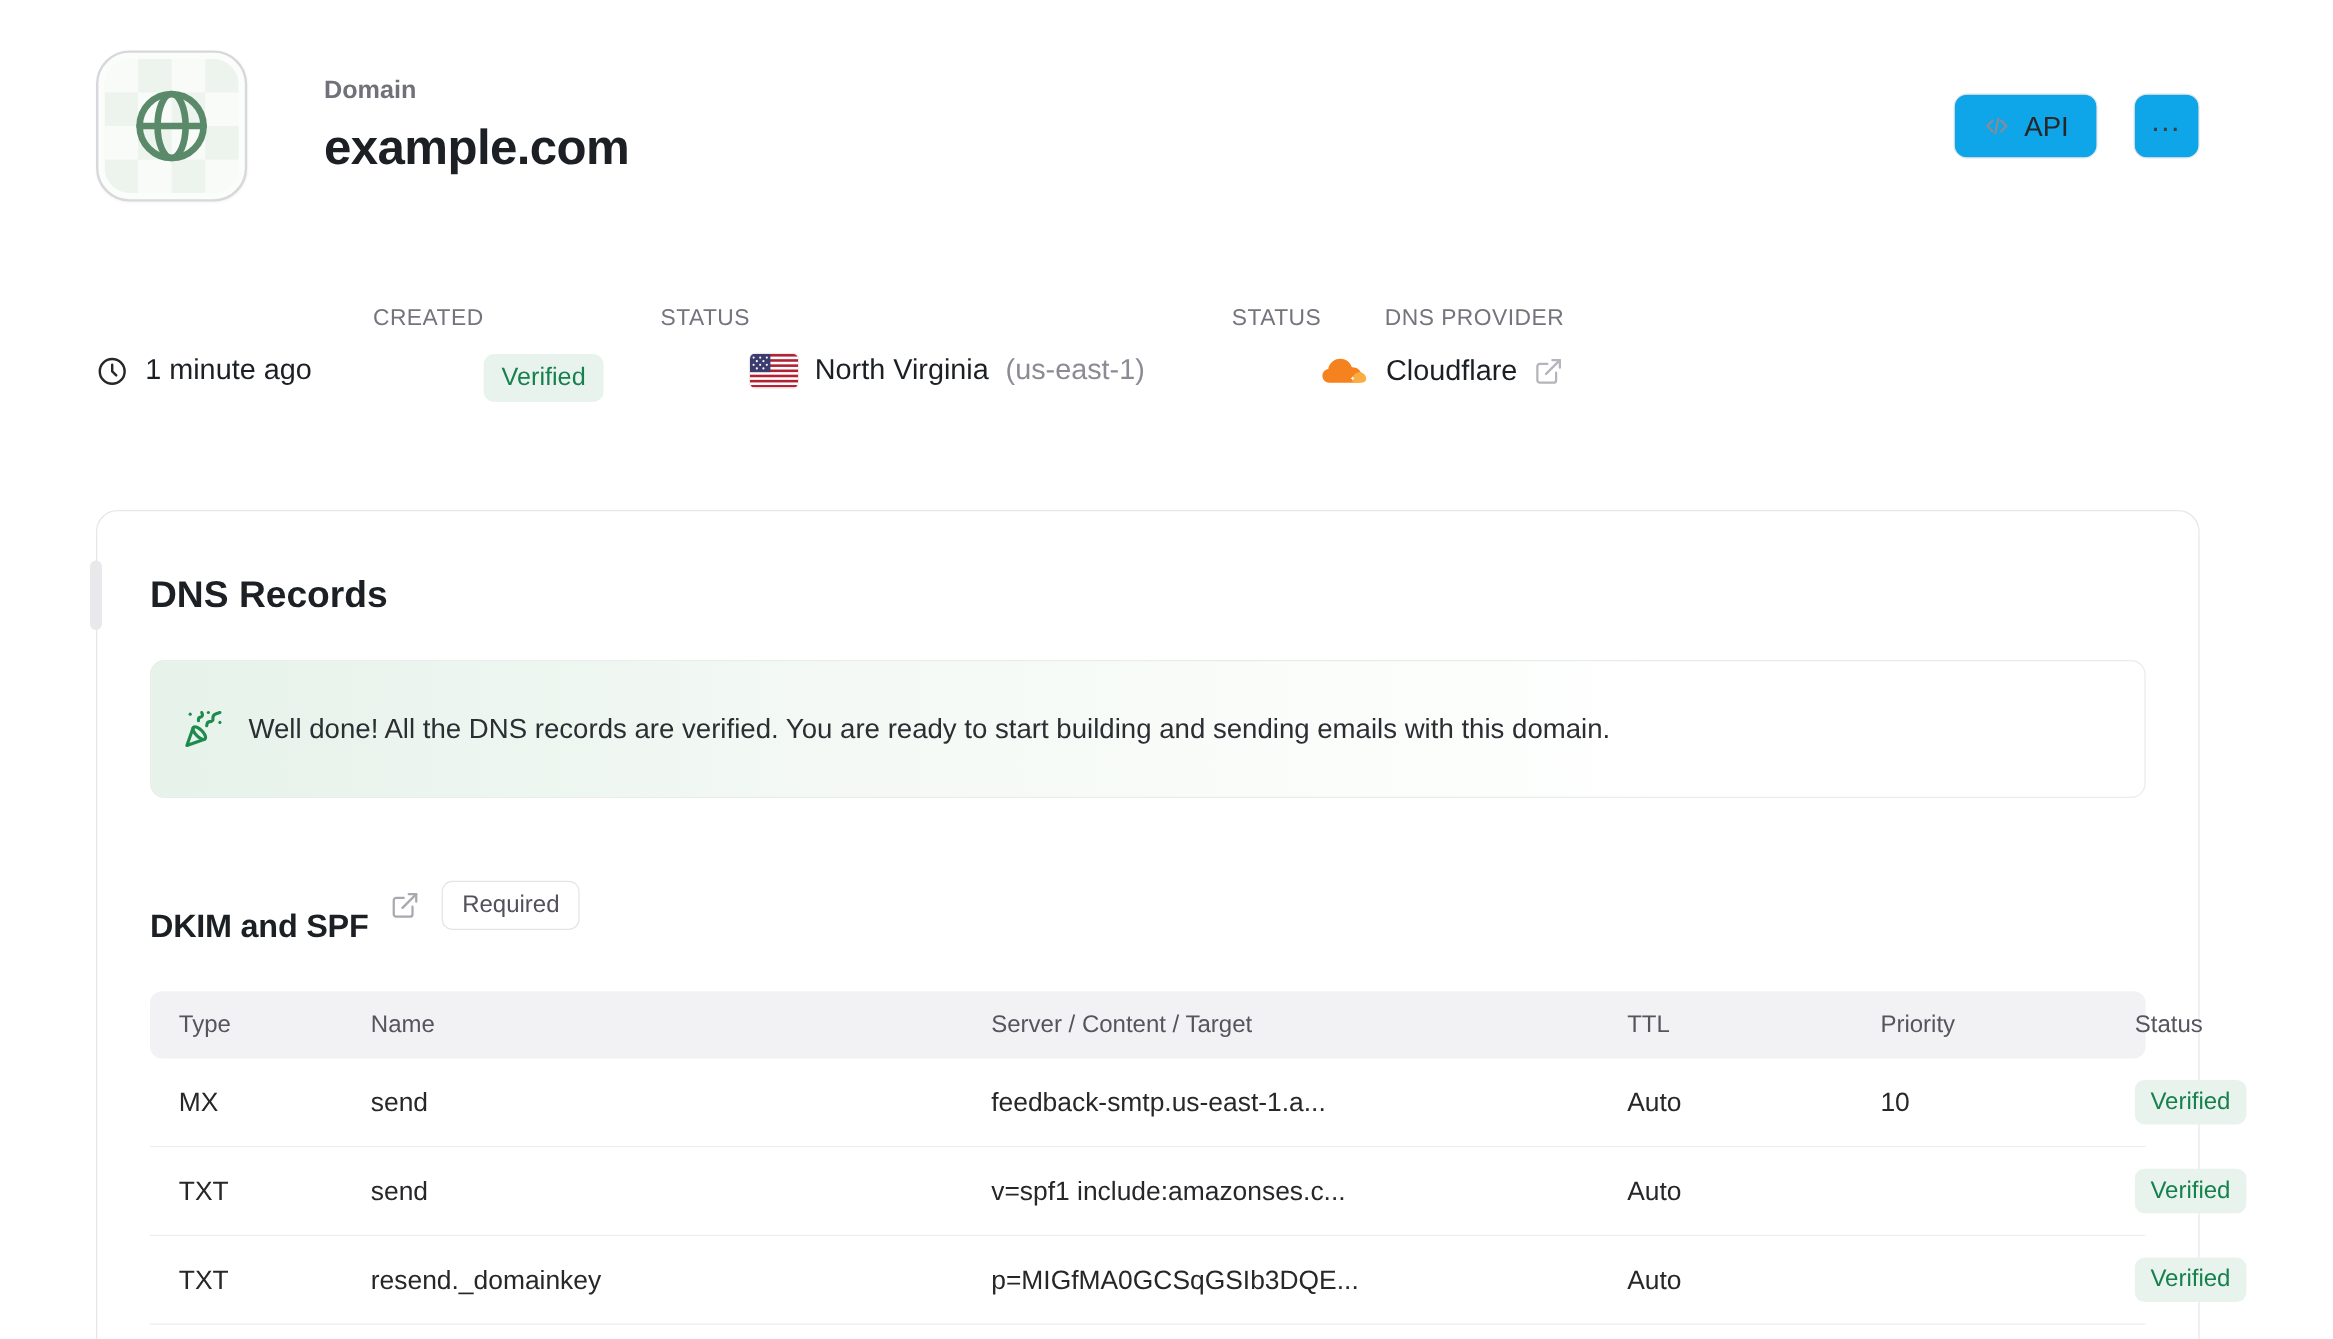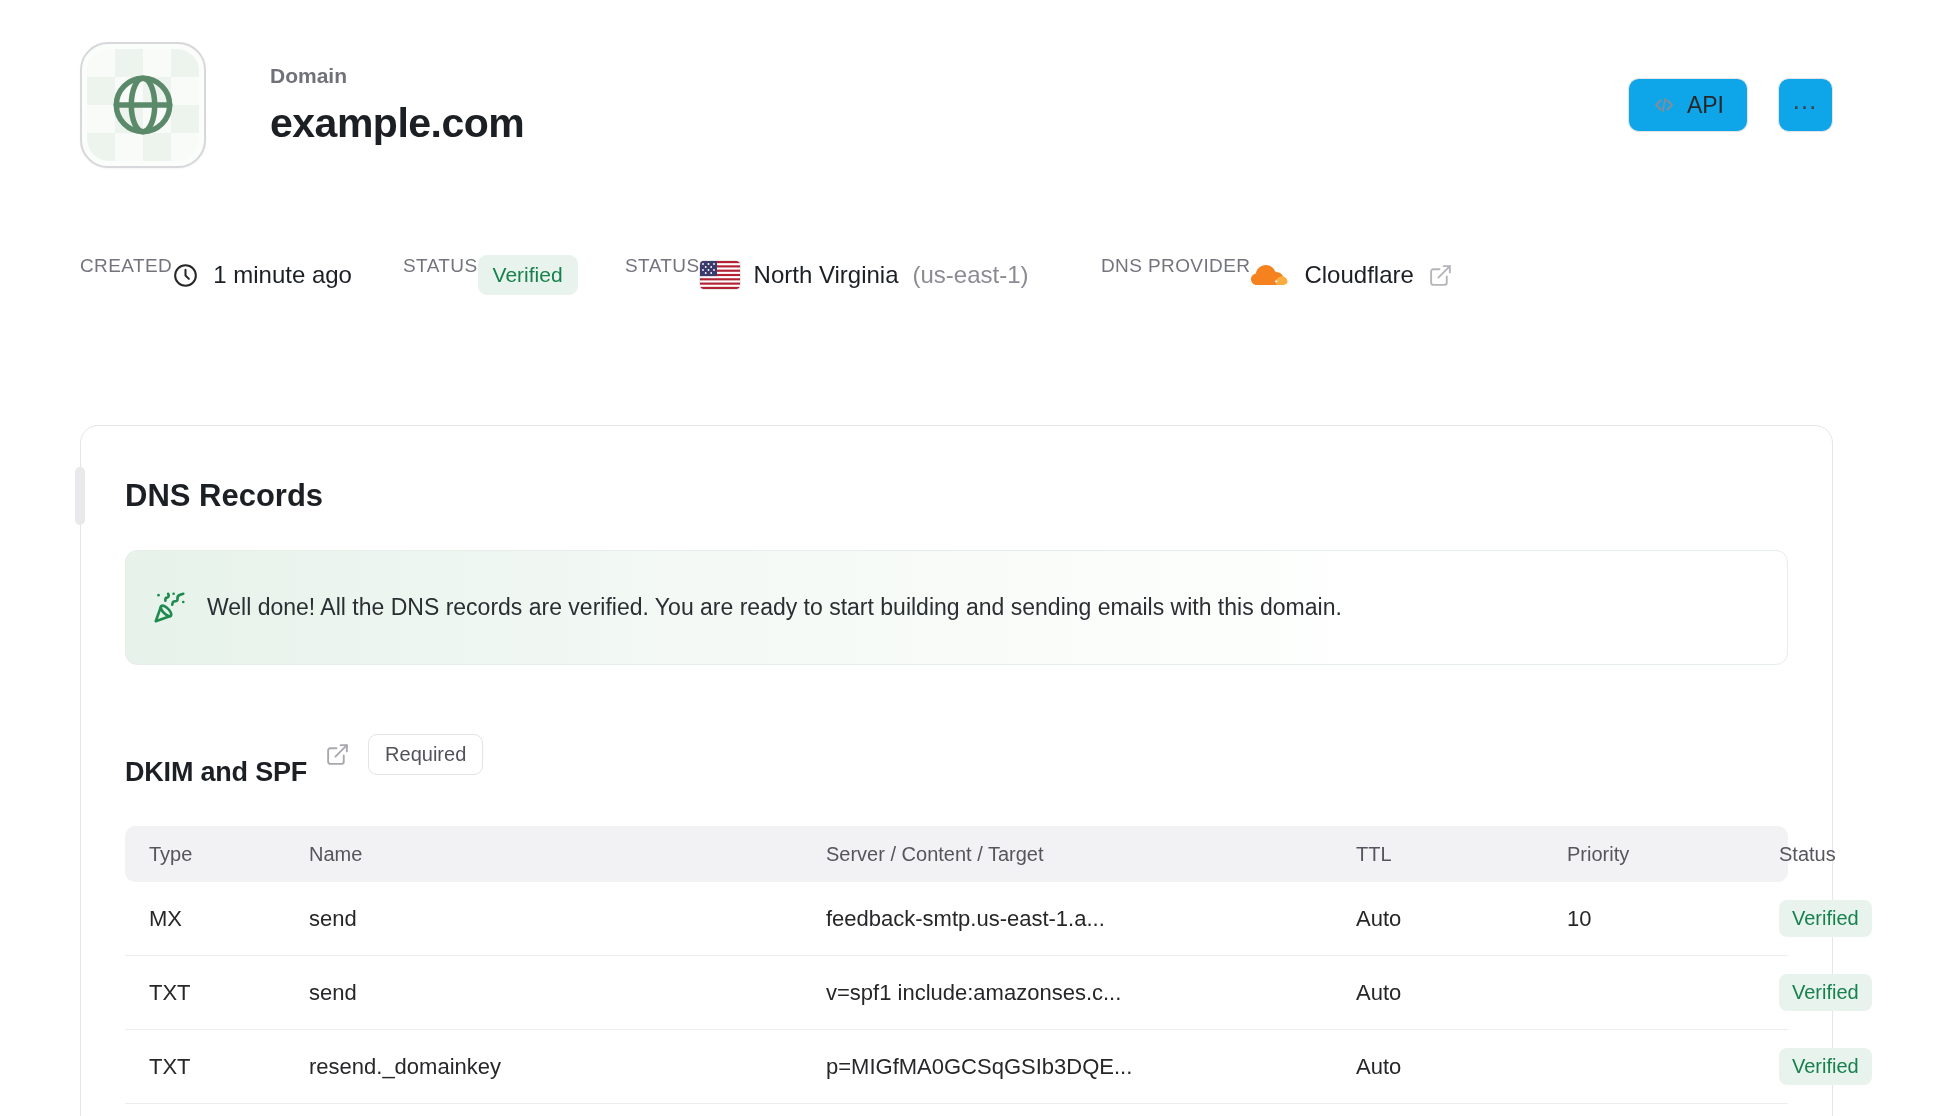--- a/index.html
+++ b/index.html
@@ -24,21 +24,21 @@
   .btn {
     display:flex; align-items:center; justify-content:center; gap:11px;
     height:54px; border:1.5px solid #e4e4e7; border-radius:11px; background:#0ea5e9;
     font-size:23px; color:#27272a; cursor:pointer; font-family:inherit;
   }
   .btn-api { padding:0 23px; }
   .btn-more { width:55px; font-size:26px; letter-spacing:2px; color:#3f3f46; padding-bottom:10px; }
 
   
   .meta-row { position:absolute; left:80px; top:255px; display:flex; }
-  .meta-col { display:flex; flex-direction:row; gap:0;text-align:right; }
+  .meta-col { display:flex; flex-direction:column; gap:18px;text-align:right; }
   .meta-col.created { width:323px; }
   .meta-col.status  { width:222px; }
   .meta-col.region  { width:476px; }
   .meta-label { font-size:19px; font-weight:500; color:#74747e; letter-spacing:.4px; }
   .meta-value { display:flex; align-items:center; gap:14px; font-size:24px; color:#1c2024; }
   .chip-verified {
     display:inline-block; background:#e9f3ed; color:#17814e; font-size:21px; font-weight:500;
     padding:8px 15px; border-radius:9px; width:fit-content;
   }
   .region-code { color:#8b8b94; }

